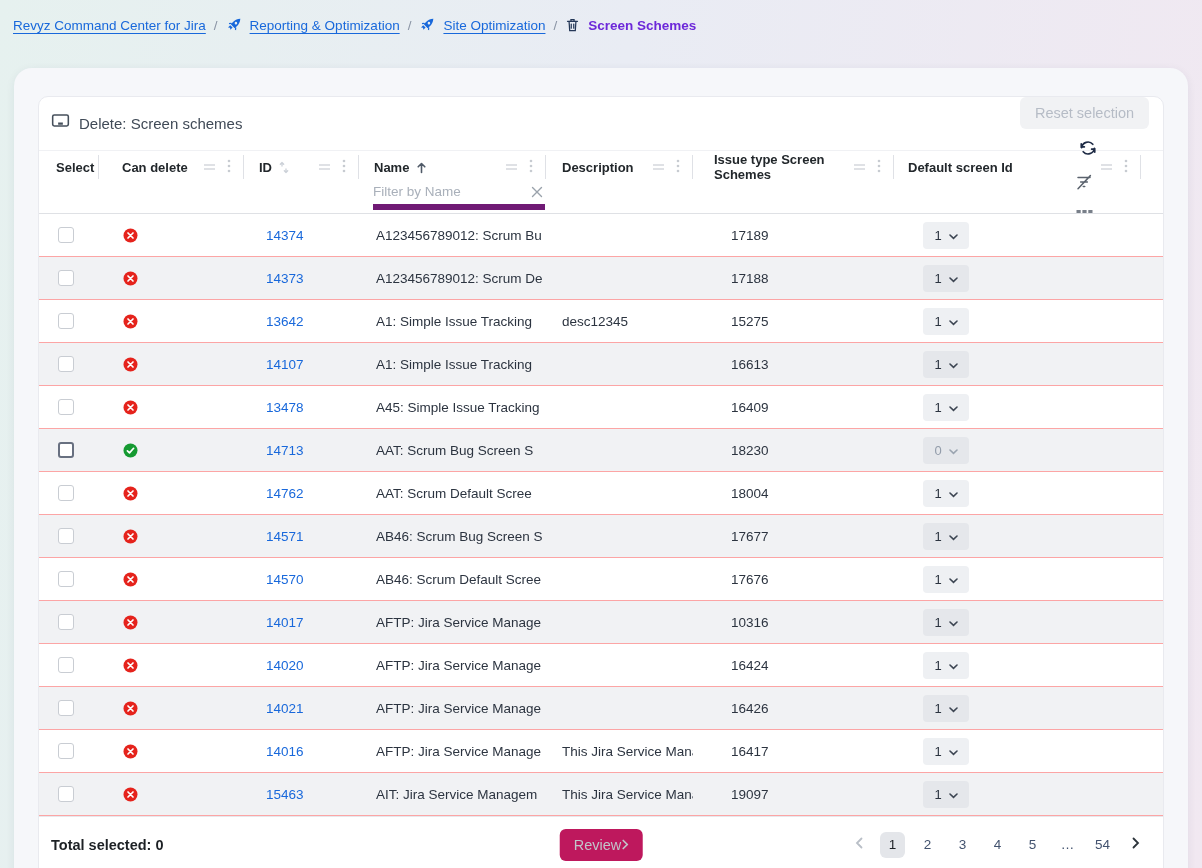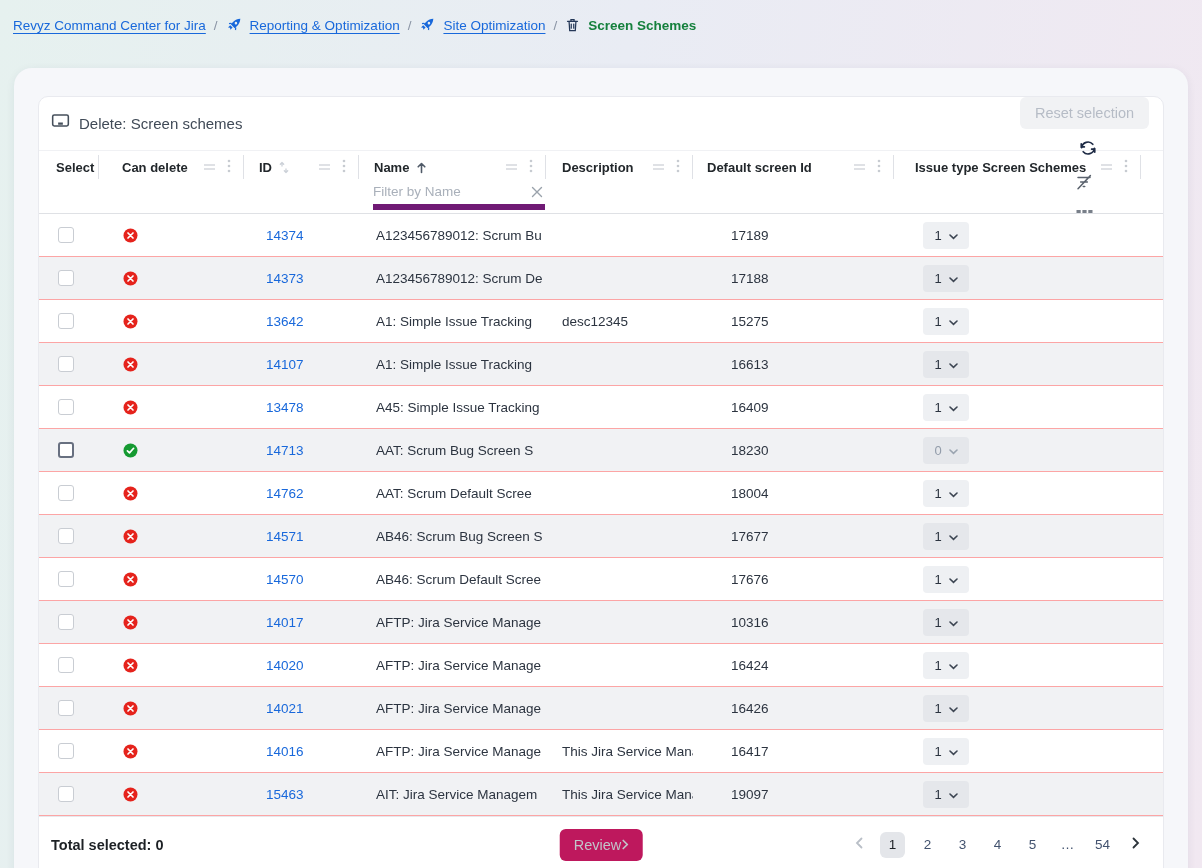--- a/index.html
+++ b/index.html
@@ -10,21 +10,21 @@
     position:relative; color:#172b4d;
   }
   button { font-family:inherit; border:none; background:none; cursor:pointer; }
   a { cursor:pointer; }
 
   
   .breadcrumb-bar{ height:50px; display:flex; align-items:center; padding:0 13px; gap:8px; font-size:13.5px; }
   .crumb-link{ color:#1868db; text-decoration:underline; text-underline-offset:3px; }
   .crumb-sep{ color:#8993a4; }
   .crumb-icon{ display:inline-flex; align-items:center; }
-  .crumb-current{ color:#15803d; font-weight:bold; }
+  .crumb-current{ color:#6d28d9; font-weight:bold; }
 
   
   .page-card{ position:absolute; left:14px; right:14px; top:68px; bottom:-24px;
     background:#f6f7fa; border-radius:18px; box-shadow:0 2px 10px rgba(23,43,77,.07); }
   .table-card{ position:absolute; left:24px; right:24px; top:28px; bottom:-10px;
     background:#fff; border:1px solid #e9eaef; border-radius:10px;
     display:flex; flex-direction:column; overflow:hidden; }
 
   
   .card-header{ height:54px; display:flex; align-items:center; padding:0 10px 0 12px; border-bottom:1px solid #f0f1f4; flex:none; }
@@ -236,35 +236,35 @@
             <span><svg width="13" height="10" viewBox="0 0 13 10">
                   <path d="M1 3h11M1 7h11" stroke="#d5d8dd" stroke-width="1.6"></path>
                 </svg></span>
             <span><svg width="4" height="14" viewBox="0 0 4 14">
                   <circle cx="2" cy="2" r="1.3" fill="#c7cbd1"></circle>
                   <circle cx="2" cy="7" r="1.3" fill="#c7cbd1"></circle>
                   <circle cx="2" cy="12" r="1.3" fill="#c7cbd1"></circle>
                 </svg></span>
           </span>
         </div>
-        <div class="th th-dsid">
-          <span>Default screen Id</span>
+        <div class="th th-its">
+          <span>Issue type Screen Schemes</span>
           <span class="hdr-icons">
             <span><svg width="13" height="10" viewBox="0 0 13 10">
                   <path d="M1 3h11M1 7h11" stroke="#d5d8dd" stroke-width="1.6"></path>
                 </svg></span>
             <span><svg width="4" height="14" viewBox="0 0 4 14">
                   <circle cx="2" cy="2" r="1.3" fill="#c7cbd1"></circle>
                   <circle cx="2" cy="7" r="1.3" fill="#c7cbd1"></circle>
                   <circle cx="2" cy="12" r="1.3" fill="#c7cbd1"></circle>
                 </svg></span>
           </span>
         </div>
-        <div class="th th-its">
-          <span>Issue type Screen Schemes</span>
+        <div class="th th-dsid">
+          <span>Default screen Id</span>
           <span class="hdr-icons">
             <span><svg width="13" height="10" viewBox="0 0 13 10">
                   <path d="M1 3h11M1 7h11" stroke="#d5d8dd" stroke-width="1.6"></path>
                 </svg></span>
             <span><svg width="4" height="14" viewBox="0 0 4 14">
                   <circle cx="2" cy="2" r="1.3" fill="#c7cbd1"></circle>
                   <circle cx="2" cy="7" r="1.3" fill="#c7cbd1"></circle>
                   <circle cx="2" cy="12" r="1.3" fill="#c7cbd1"></circle>
                 </svg></span>
           </span>

